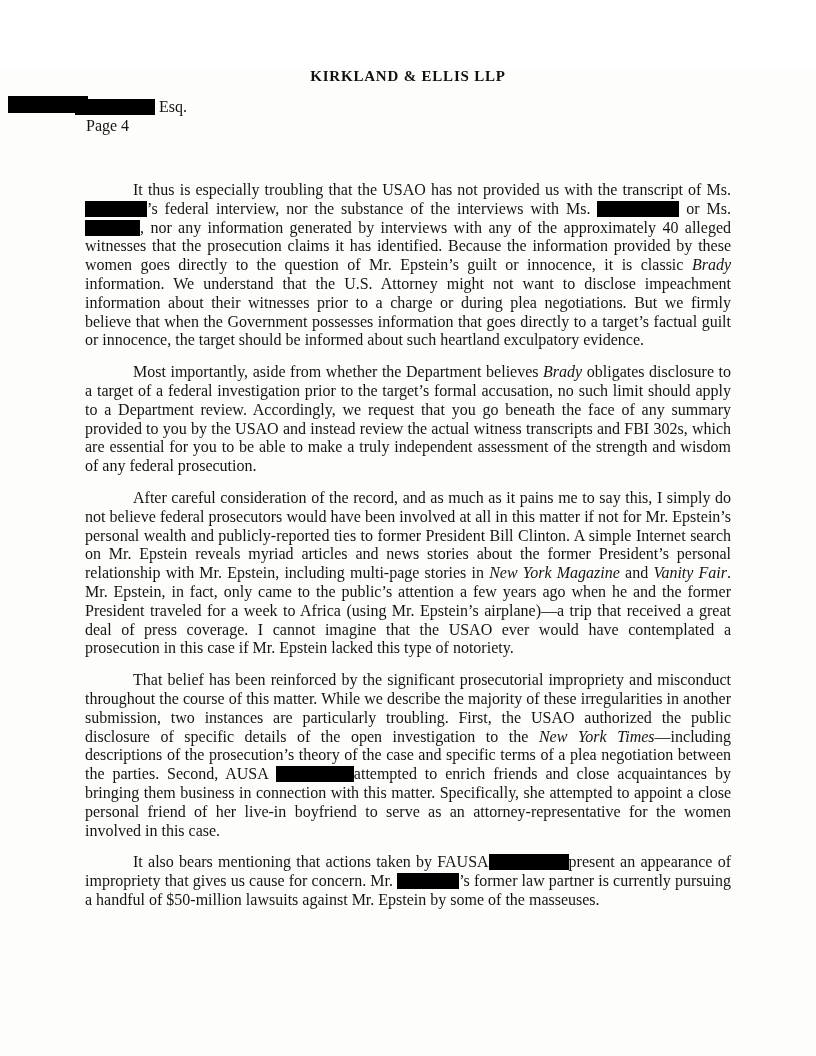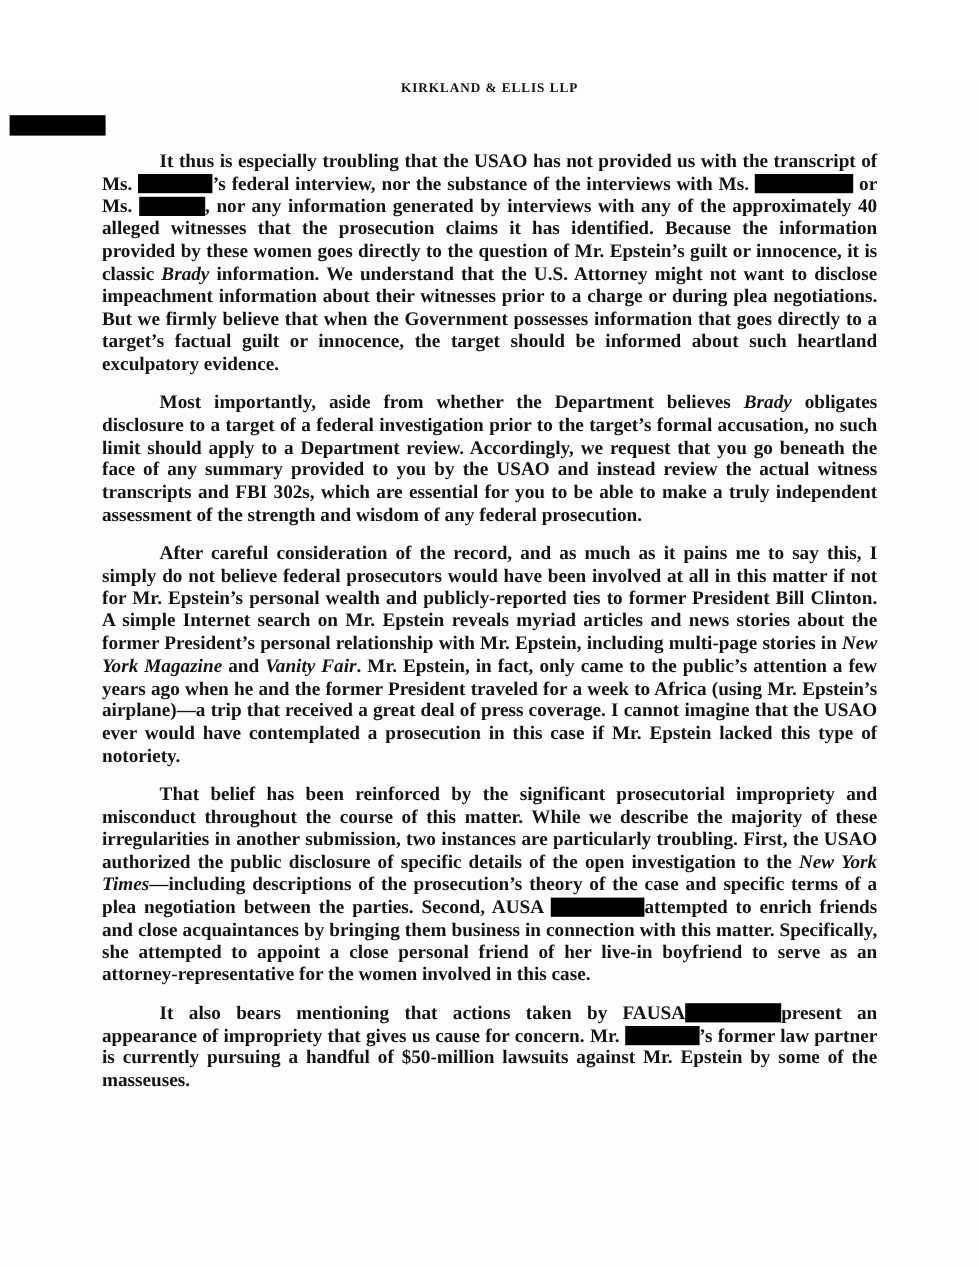--- a/index.html
+++ b/index.html
@@ -21,21 +21,21 @@
     top: 28px;
     width: 80px;
     height: 17px;
     background: #000;
   }
 
   .letterhead {
     margin-top: 68px;
     text-align: center;
     font-weight: bold;
-    font-size: 11px;
+    font-size: 15px;
     letter-spacing: 0.8px;
     color: #111;
   }
 
   .addr-block {
     margin: 12px 0 0 86px;
     font-size: 16px;
     line-height: 19px;
   }
 
@@ -52,40 +52,43 @@
     width: 80px;
     height: 16px;
     vertical-align: -3px;
   }
 
   .letter-body {
     margin: 46px 85px 0 85px;
     text-align: justify;
     font-size: 16px;
     line-height: 18.8px;
-    font-weight: bold;
   }
 
   .para {
     text-indent: 48px;
     margin-bottom: 13px;
   }
 
   .italic { font-style: italic; }
 </style>
 </head>
 <body>
 
 <div class="page">
 
   <div class="corner-redaction"></div>
 
   <div class="letterhead">KIRKLAND &amp; ELLIS LLP</div>
 
   <div class="addr-block">
+    <div class="recipient-line">
+      <span class="redaction recipient-redaction"></span><span> Esq.</span>
+    </div>
+    <div>Page 4</div>
   </div>
 
   <div class="letter-body">
       <p class="para"><span class="">It thus is especially troubling that the USAO has not provided us with the transcript of Ms. </span><span class="redaction" style="width: 62px; background: rgb(0, 0, 0);"></span><span class="">’s federal interview, nor the substance of the interviews with Ms. </span><span class="redaction" style="width: 82px; background: rgb(0, 0, 0);"></span><span class=""> or Ms. </span><span class="redaction" style="width: 55px; background: rgb(0, 0, 0);"></span><span class="">, nor any information generated by interviews with any of the approximately 40 alleged witnesses that the prosecution claims it has identified. Because the information provided by these women goes directly to the question of Mr. Epstein’s guilt or innocence, it is classic </span><span class="italic">Brady</span><span class=""> information. We understand that the U.S. Attorney might not want to disclose impeachment information about their witnesses prior to a charge or during plea negotiations. But we firmly believe that when the Government possesses information that goes directly to a target’s factual guilt or innocence, the target should be informed about such heartland exculpatory evidence.</span></p>
       <p class="para"><span class="">Most importantly, aside from whether the Department believes </span><span class="italic">Brady</span><span class=""> obligates disclosure to a target of a federal investigation prior to the target’s formal accusation, no such limit should apply to a Department review. Accordingly, we request that you go beneath the face of any summary provided to you by the USAO and instead review the actual witness transcripts and FBI 302s, which are essential for you to be able to make a truly independent assessment of the strength and wisdom of any federal prosecution.</span></p>
       <p class="para"><span class="">After careful consideration of the record, and as much as it pains me to say this, I simply do not believe federal prosecutors would have been involved at all in this matter if not for Mr. Epstein’s personal wealth and publicly-reported ties to former President Bill Clinton. A simple Internet search on Mr. Epstein reveals myriad articles and news stories about the former President’s personal relationship with Mr. Epstein, including multi-page stories in </span><span class="italic">New York Magazine</span><span class=""> and </span><span class="italic">Vanity Fair</span><span class="">. Mr. Epstein, in fact, only came to the public’s attention a few years ago when he and the former President traveled for a week to Africa (using Mr. Epstein’s airplane)—a trip that received a great deal of press coverage. I cannot imagine that the USAO ever would have contemplated a prosecution in this case if Mr. Epstein lacked this type of notoriety.</span></p>
       <p class="para"><span class="">That belief has been reinforced by the significant prosecutorial impropriety and misconduct throughout the course of this matter. While we describe the majority of these irregularities in another submission, two instances are particularly troubling. First, the USAO authorized the public disclosure of specific details of the open investigation to the </span><span class="italic">New York Times</span><span class="">—including descriptions of the prosecution’s theory of the case and specific terms of a plea negotiation between the parties. Second, AUSA </span><span class="redaction" style="width: 78px; background: rgb(0, 0, 0);"></span><span class="">attempted to enrich friends and close acquaintances by bringing them business in connection with this matter. Specifically, she attempted to appoint a close personal friend of her live-in boyfriend to serve as an attorney-representative for the women involved in this case.</span></p>
       <p class="para"><span class="">It also bears mentioning that actions taken by FAUSA</span><span class="redaction" style="width: 80px; background: rgb(0, 0, 0);"></span><span class="">present an appearance of impropriety that gives us cause for concern. Mr. </span><span class="redaction" style="width: 62px; background: rgb(0, 0, 0);"></span><span class="">’s former law partner is currently pursuing a handful of $50-million lawsuits against Mr. Epstein by some of the masseuses.</span></p>
     </div>
 

